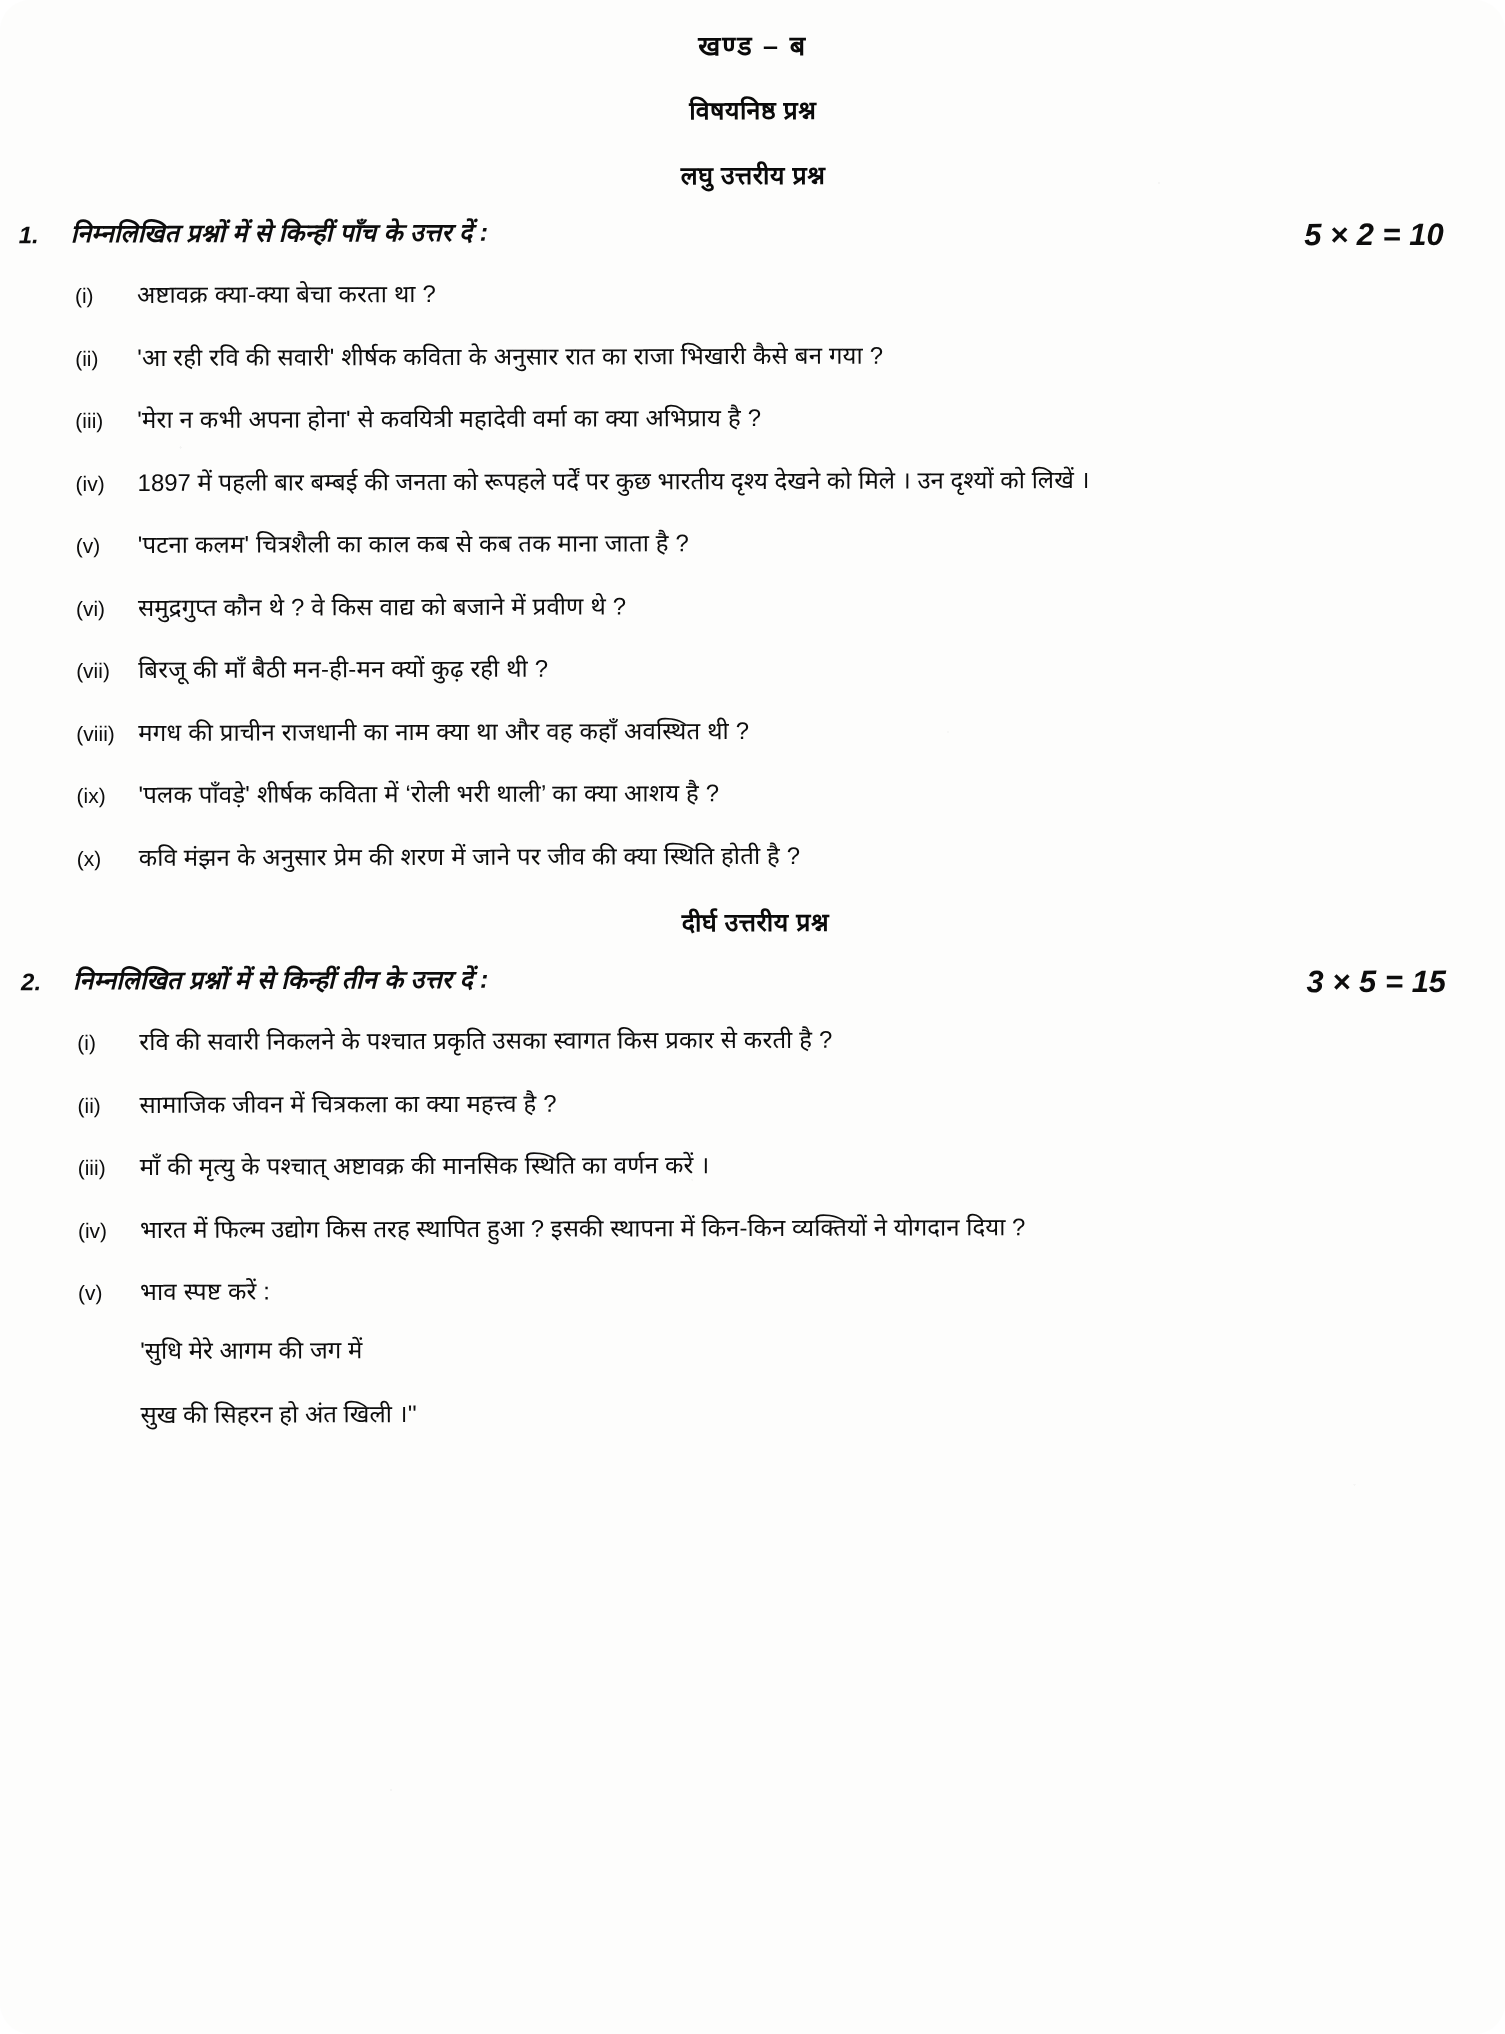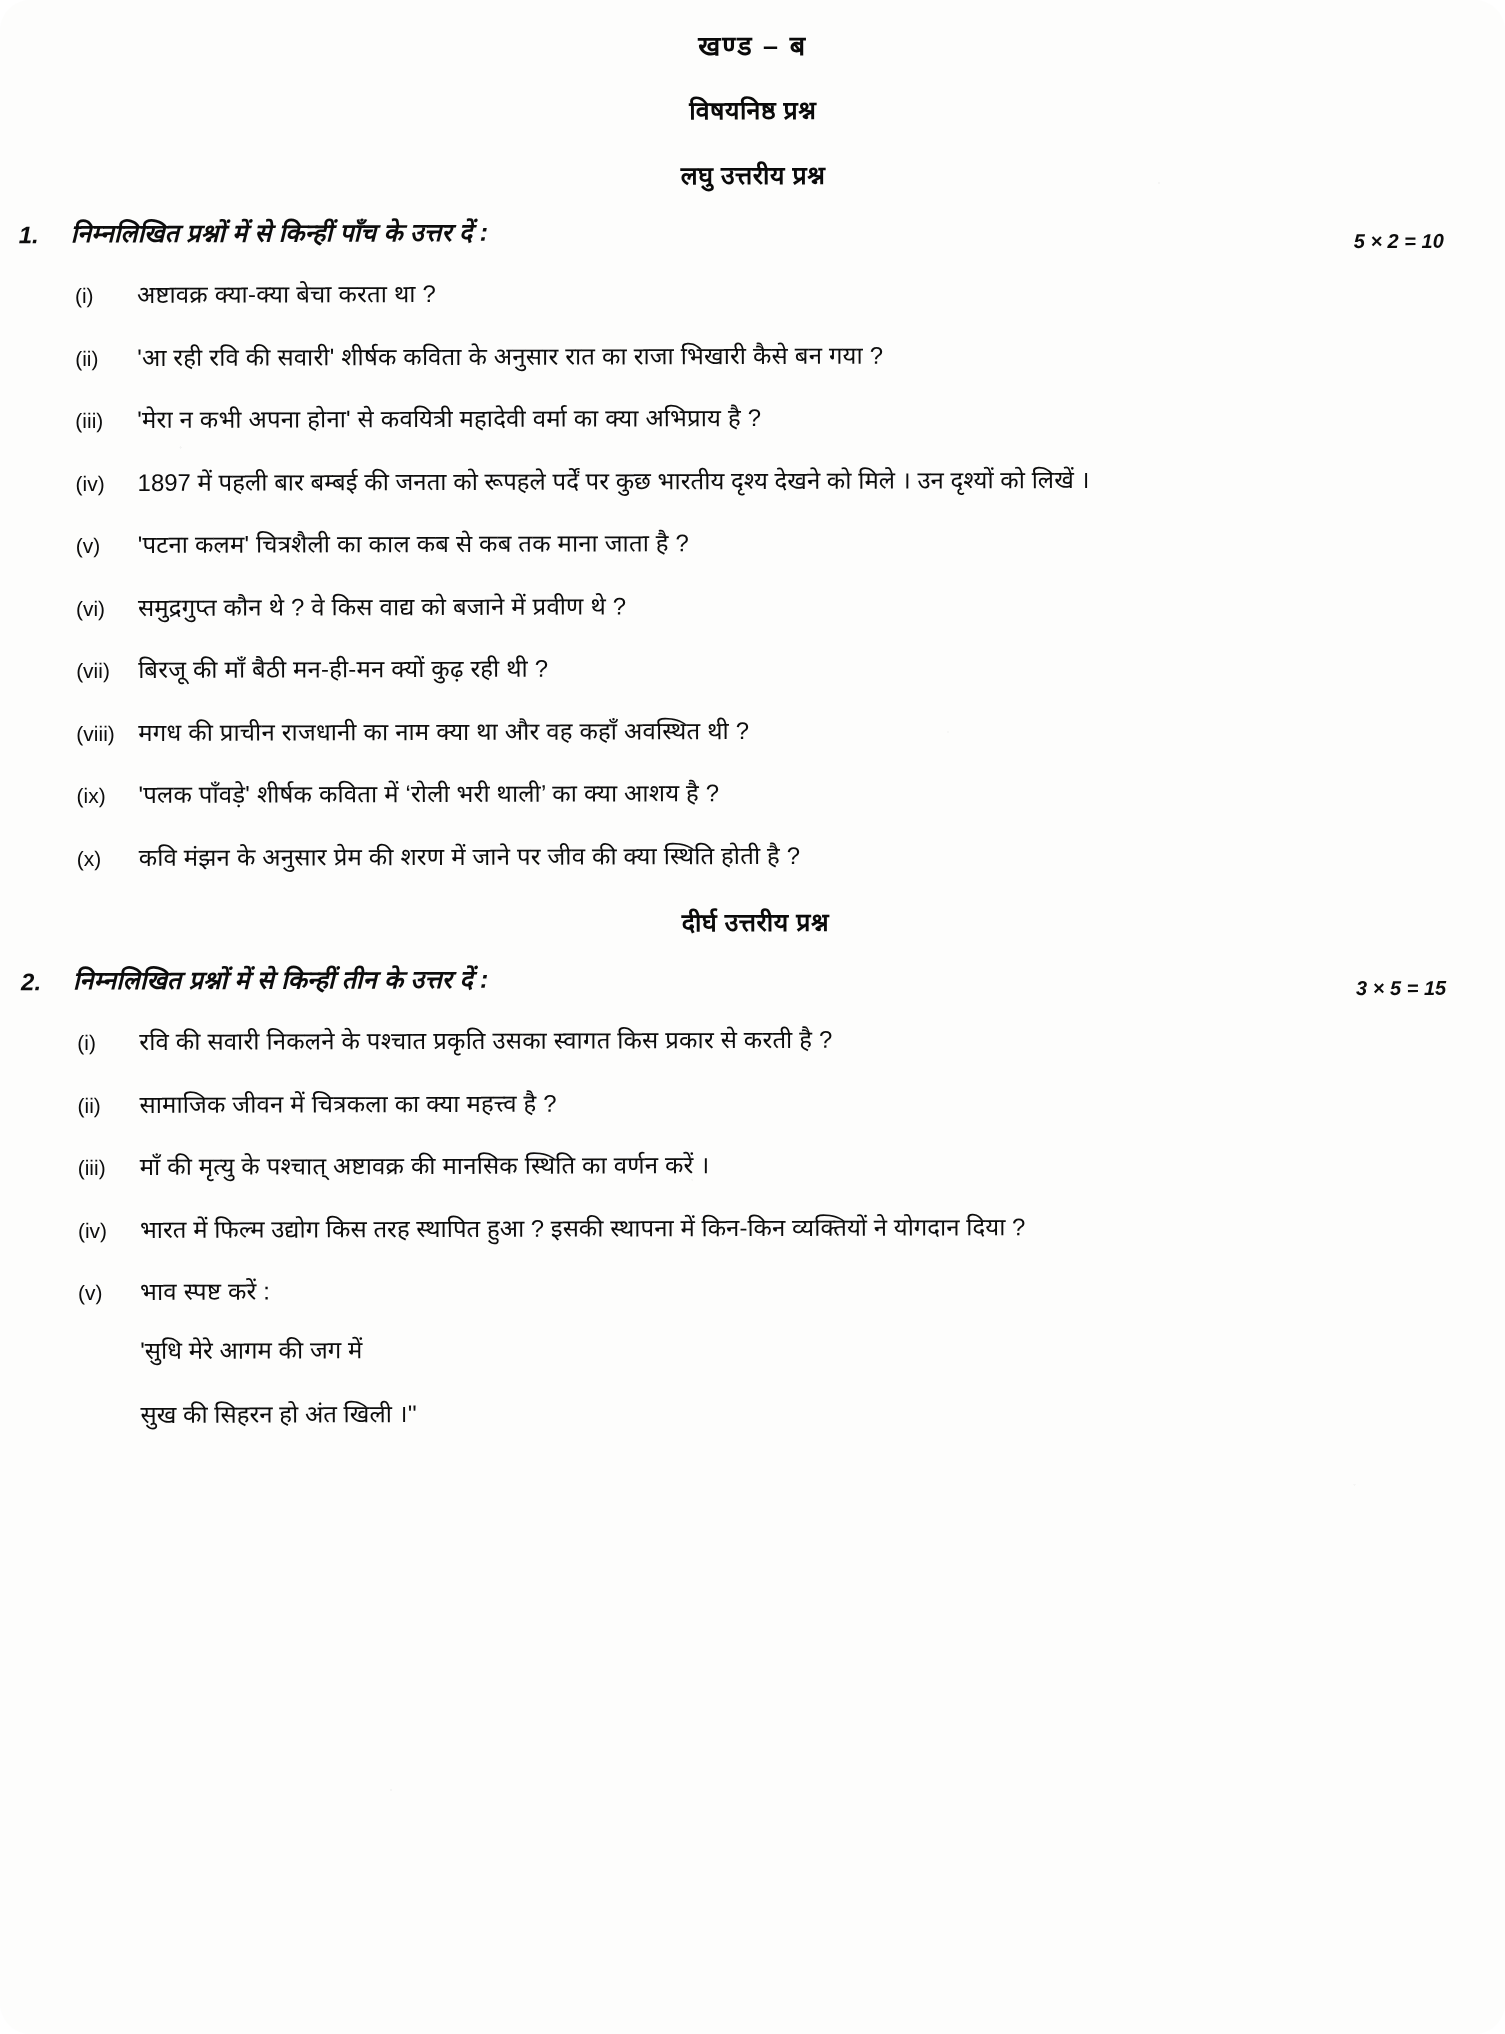--- a/index.html
+++ b/index.html
@@ -67,21 +67,21 @@
   .qstem-text {
     flex: 1 1 auto;
     font-size: 25px;
     font-style: italic;
     font-weight: 700;
     line-height: 1.35;
     letter-spacing: 0.2px;
   }
   .qmarks {
     flex: 0 0 auto;
-    font-size: 20px;
+    font-size: 31px;
     font-style: italic;
     font-weight: 700;
     white-space: nowrap;
     padding-right: 62px;
     padding-left: 20px;
     align-self: flex-end;
     margin-bottom: -6px;
   }
 
   

